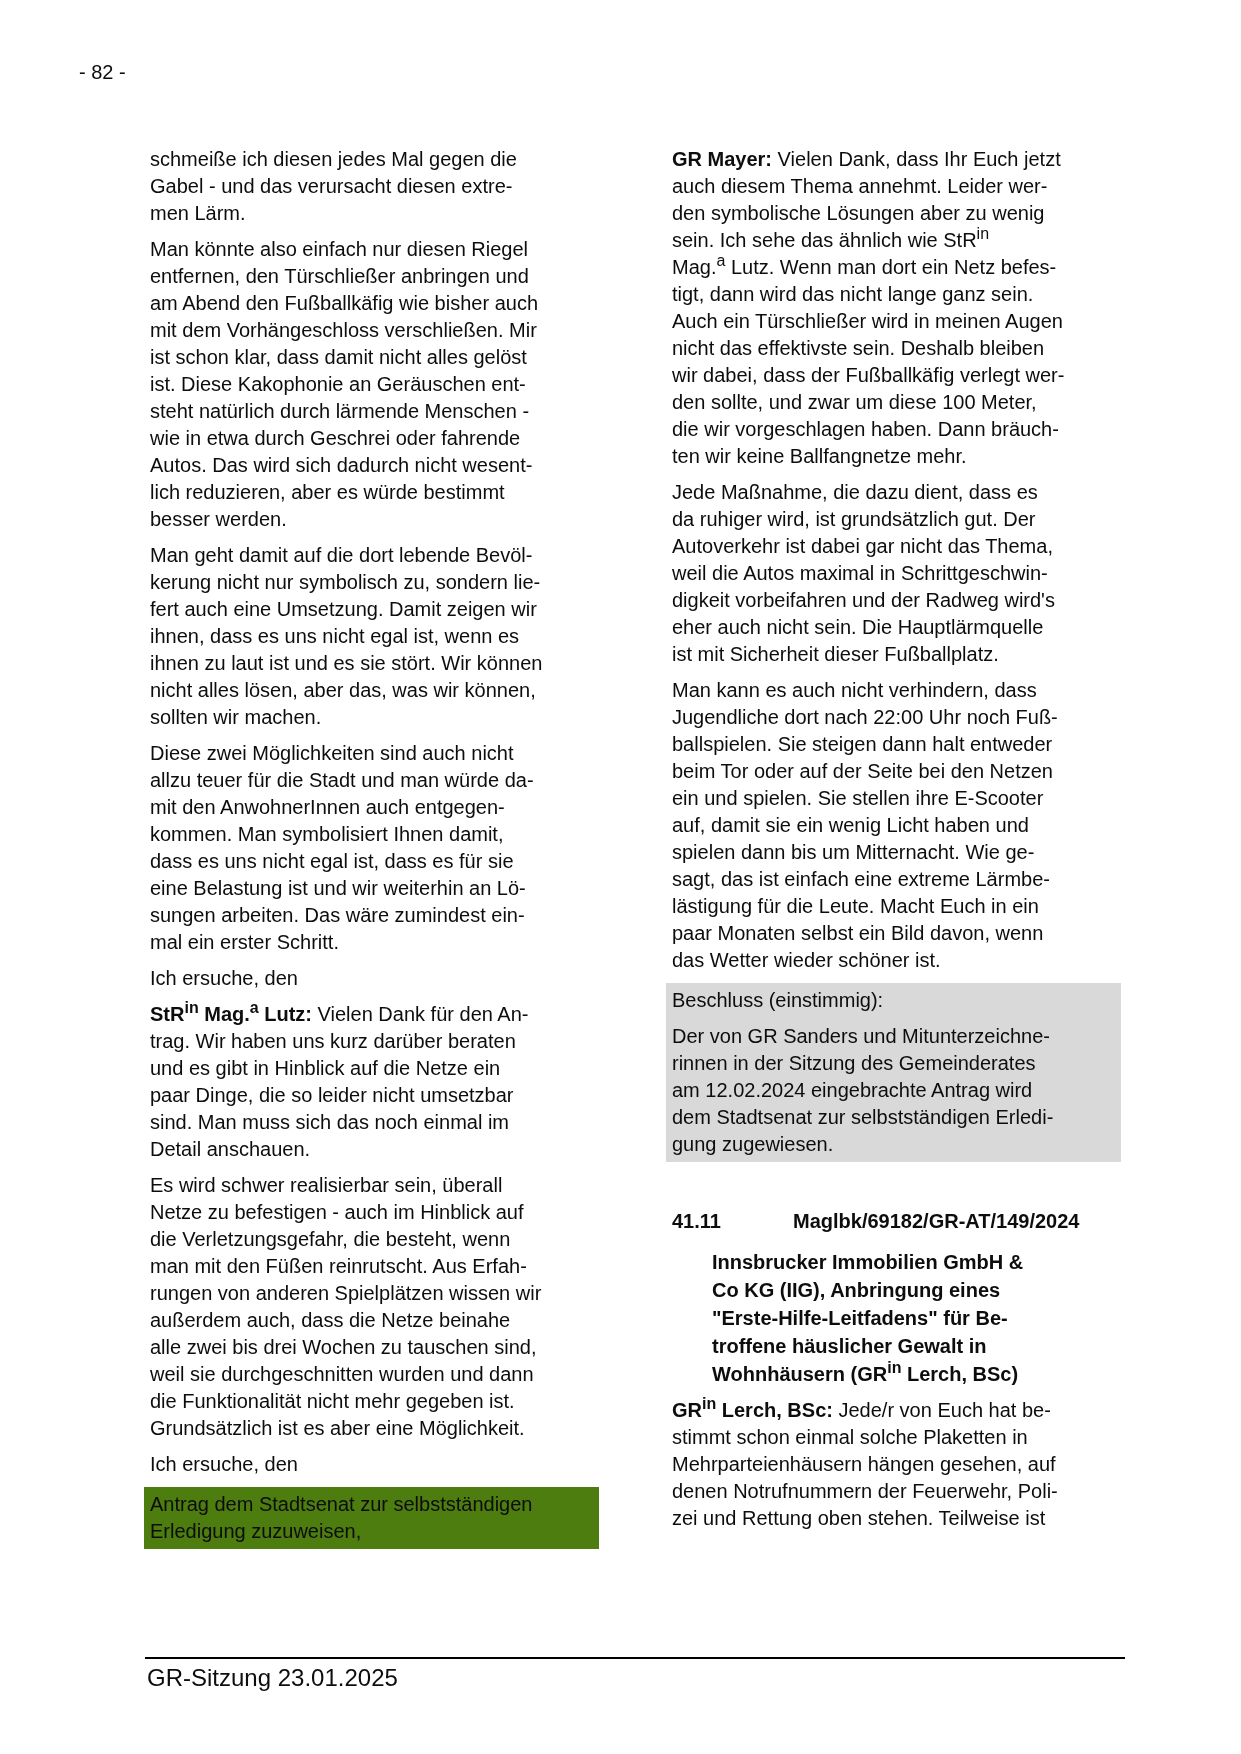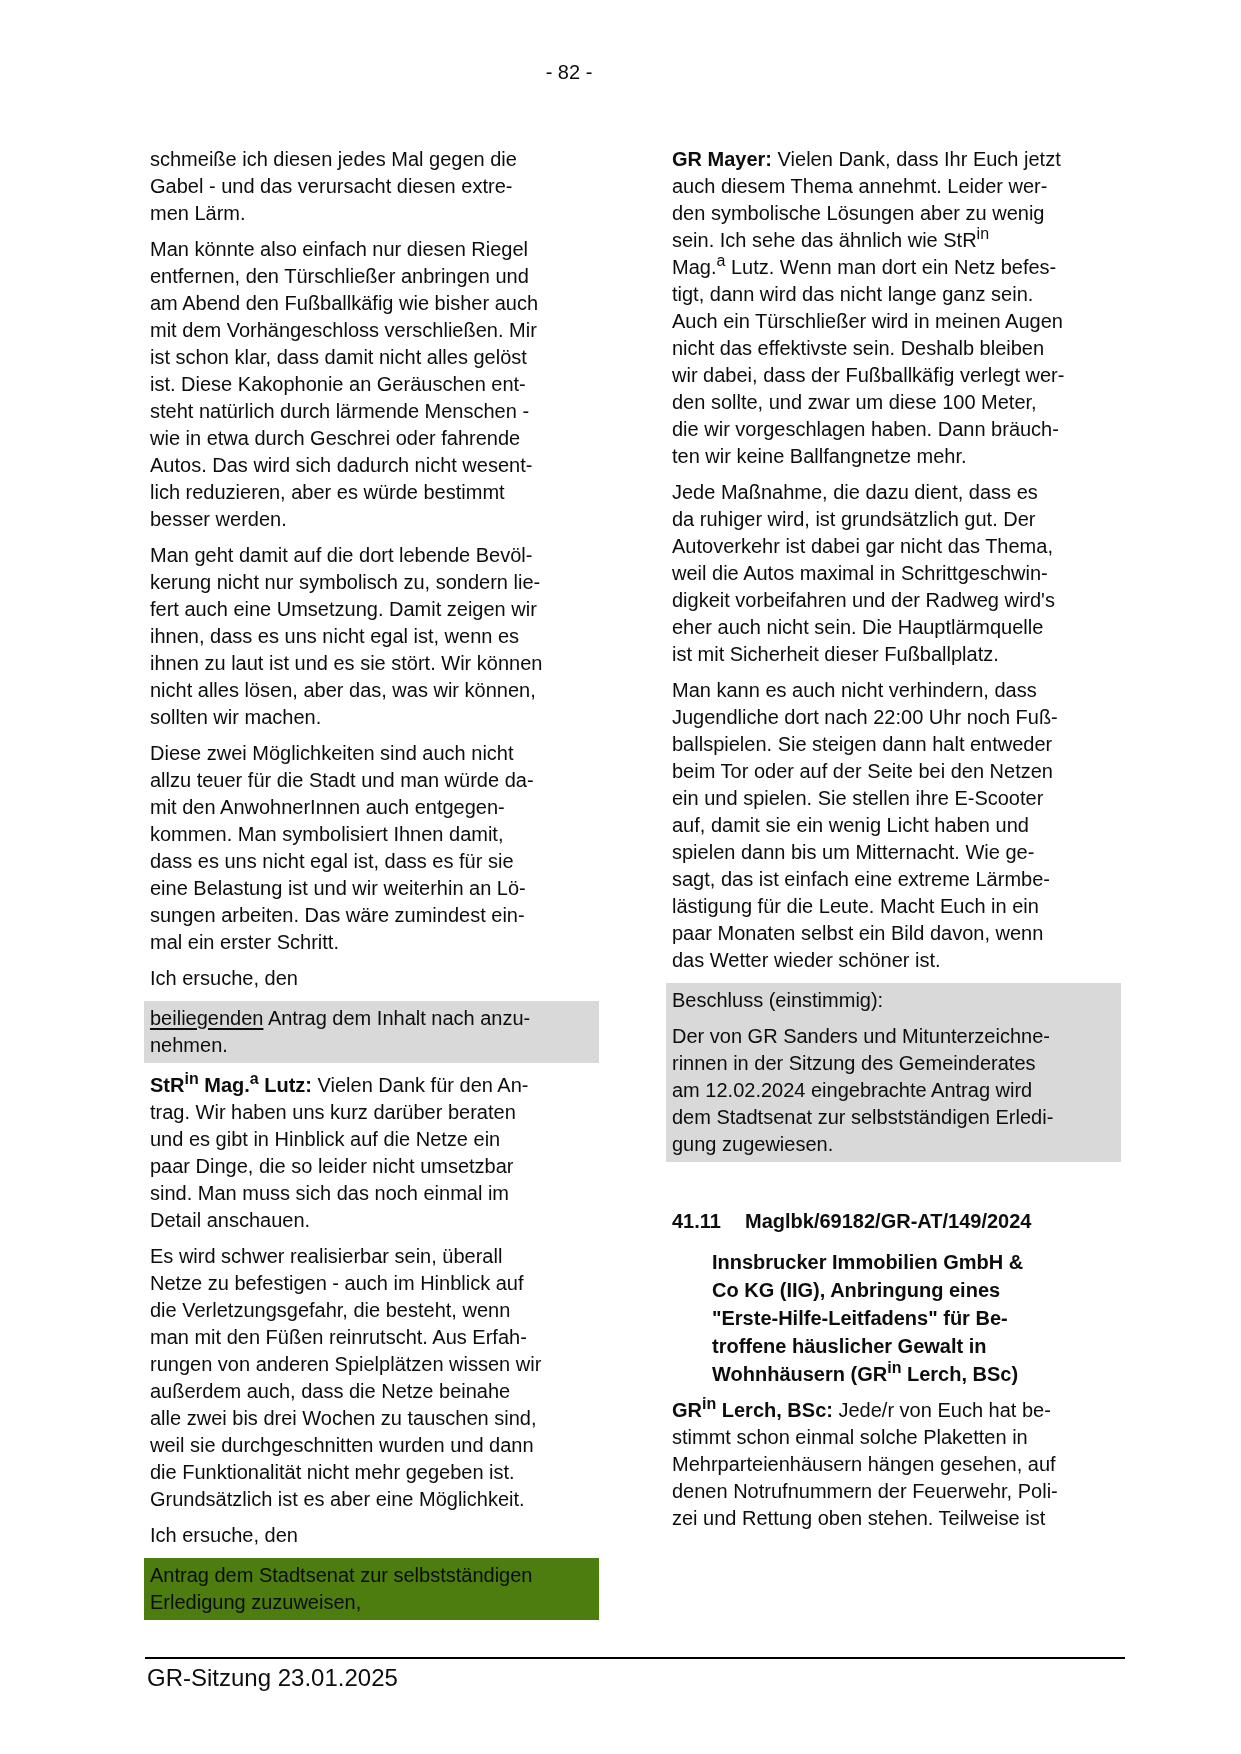--- a/index.html
+++ b/index.html
@@ -12,21 +12,21 @@
     color: #0d0d0d;
     overflow: hidden;
     box-sizing: border-box;
   }
   .page * { box-sizing: border-box; }
   .page-number {
     position: absolute;
     top: 60px;
     left: 144px;
     width: 980px;
-    text-align: center;
+    text-align: left;
     transform: translateX(-65px);
     font-size: 20px;
     line-height: 24px;
   }
   .col {
     position: absolute;
     top: 146px;
     width: 455px;
     font-size: 20px;
     line-height: 27px;
@@ -37,21 +37,21 @@
     margin: 0 0 9px 0;
     padding: 0 6px;
     white-space: pre;
   }
   .block.hl {
     background: #d9d9d9;
     padding: 4px 6px;
   }
   .hlp + .hlp { margin-top: 9px; }
   .block.section { margin-top: 46px; }
-  .section-row { display: flex; font-weight: bold; }
+  .section-row { display: flex; font-weight: bold; gap: 48px; }
   .section-number { flex: 0 0 73px; }
   .section-title {
     margin-left: 40px;
     margin-top: 13px;
     font-weight: bold;
     line-height: 28px;
     white-space: pre;
   }
   .b { font-weight: bold; }
   .u { text-decoration: underline; text-decoration-thickness: 2px; text-underline-offset: 3px; }
@@ -104,22 +104,20 @@
 sollten wir machen.</span></div>
       <div class="block para"><span>Diese zwei Möglichkeiten sind auch nicht
 allzu teuer für die Stadt und man würde da-
 mit den AnwohnerInnen auch entgegen-
 kommen. Man symbolisiert Ihnen damit,
 dass es uns nicht egal ist, dass es für sie
 eine Belastung ist und wir weiterhin an Lö-
 sungen arbeiten. Das wäre zumindest ein-
 mal ein erster Schritt.</span></div>
       <div class="block para"><span>Ich ersuche, den</span></div>
-      <div class="block hl" style="background: rgb(217, 217, 217);"><div class="hlp"><span class="u">beiliegenden</span><span> Antrag dem Inhalt nach anzu-
-nehmen.</span></div></div>
       <div class="block para"><span class="b">StR</span><sup class="sp b">in</sup><span class="b"> Mag.</span><sup class="sp b">a</sup><span class="b"> Lutz:</span><span> Vielen Dank für den An-
 trag. Wir haben uns kurz darüber beraten
 und es gibt in Hinblick auf die Netze ein
 paar Dinge, die so leider nicht umsetzbar
 sind. Man muss sich das noch einmal im
 Detail anschauen.</span></div>
       <div class="block para"><span>Es wird schwer realisierbar sein, überall
 Netze zu befestigen - auch im Hinblick auf
 die Verletzungsgefahr, die besteht, wenn
 man mit den Füßen reinrutscht. Aus Erfah-

